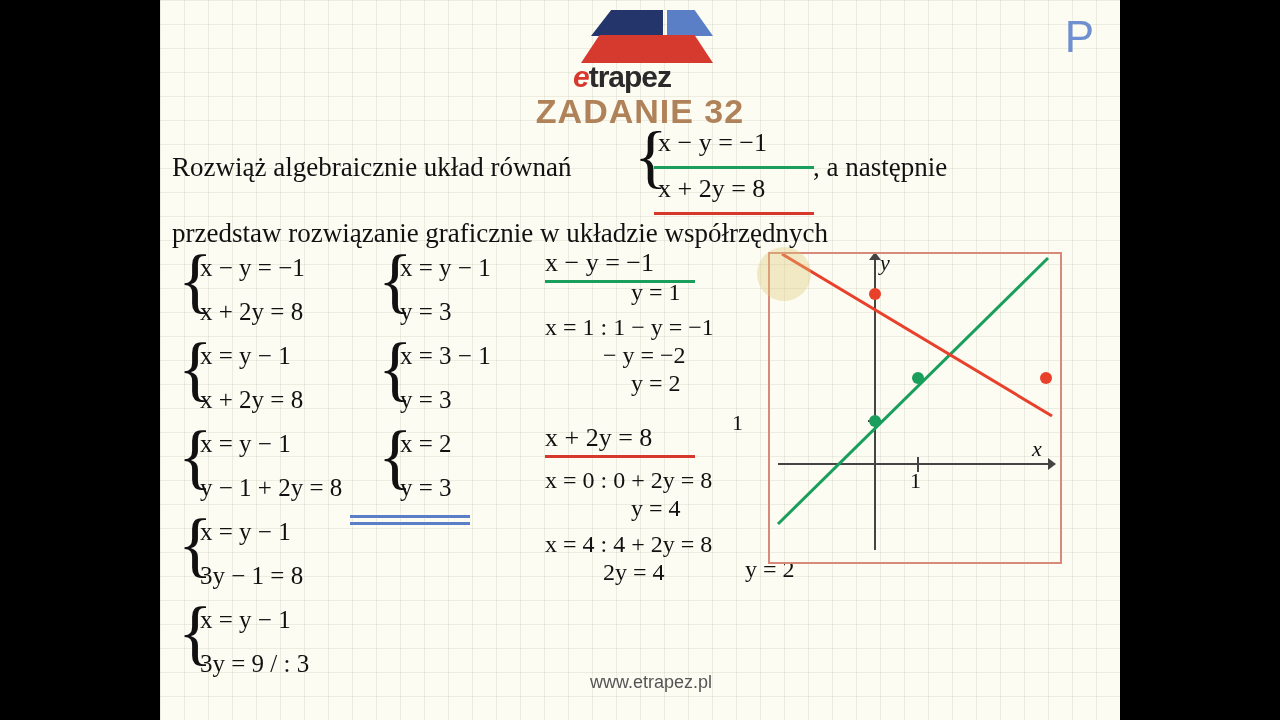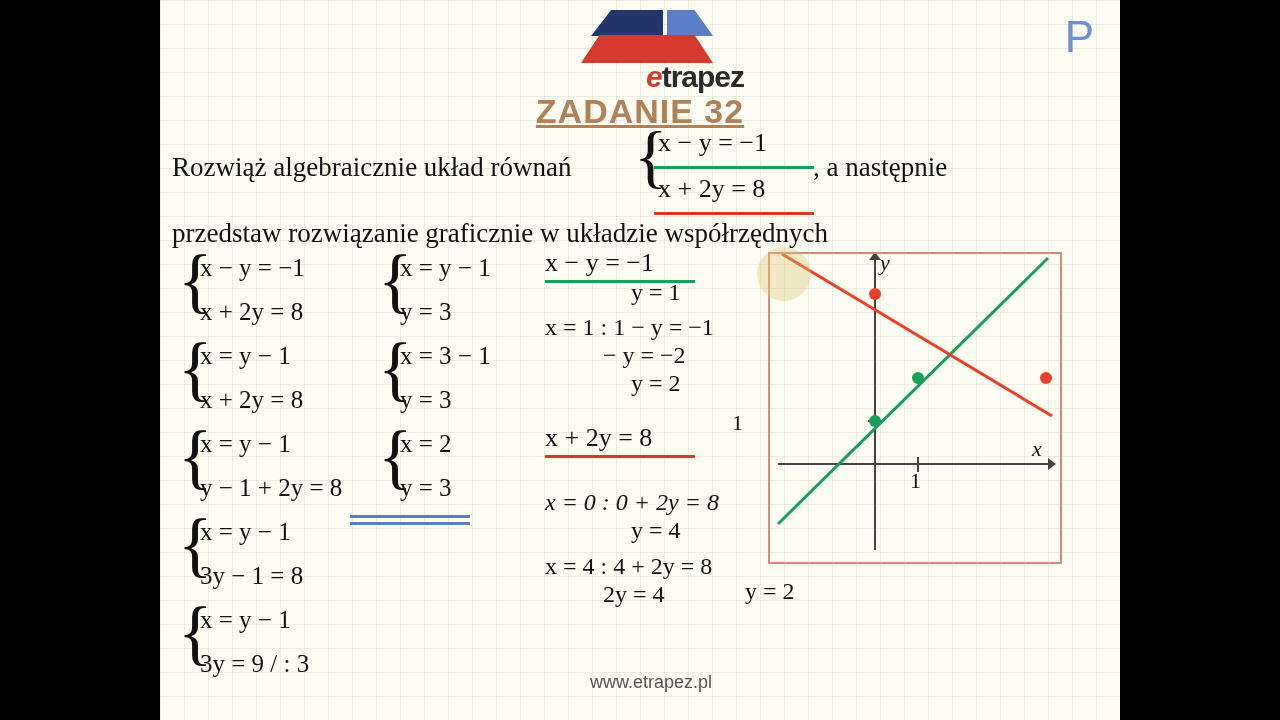--- a/index.html
+++ b/index.html
@@ -11,27 +11,27 @@
           linear-gradient(to right, rgba(150,160,130,.16) 1px, transparent 1px),
           linear-gradient(to bottom, rgba(150,160,130,.16) 1px, transparent 1px);
         background-size:24px 24px;}
   .logo{position:absolute;left:413px;top:8px;width:155px;height:80px;}
   .logo .roofL{position:absolute;left:18px;top:2px;width:72px;height:26px;
      background:#24356b;clip-path:polygon(28% 0,100% 0,100% 100%,0 100%);}
   .logo .roofR{position:absolute;left:94px;top:2px;width:46px;height:26px;
      background:#5b7fc7;clip-path:polygon(0 0,60% 0,100% 100%,0 100%);}
   .logo .body{position:absolute;left:8px;top:27px;width:132px;height:28px;
      background:#d63a2e;clip-path:polygon(14% 0,86% 0,100% 100%,0 100%);}
-  .logo .word{position:absolute;left:16px;top:52px;width:155px;text-align:right;
+  .logo .word{position:absolute;left:0;top:52px;width:155px;text-align:left;
      font-family:"Liberation Sans",sans-serif;font-weight:bold;font-size:30px;color:#2a2a2a;letter-spacing:-1px;}
   .logo .word .e{color:#d63a2e;font-style:italic;}
   .pmark{position:absolute;right:26px;top:12px;font-family:"Liberation Sans",sans-serif;
      font-size:44px;color:#6f8fd0;}
   .zadanie{position:absolute;left:0;top:92px;width:960px;text-align:center;
-     font-family:"Liberation Sans",sans-serif;font-size:34px;font-weight:bold;color:#b0825a;letter-spacing:1px;text-decoration:underline;}
+     font-family:"Liberation Sans",sans-serif;font-size:34px;font-weight:bold;color:#b0825a;letter-spacing:1px;}
   .t1{position:absolute;left:12px;top:152px;font-size:27px;color:#111;}
   .t2{position:absolute;left:12px;top:218px;font-size:27px;color:#111;}
   .t1b{position:absolute;left:653px;top:152px;font-size:27px;color:#111;}
   .eqtop{position:absolute;left:490px;top:128px;width:170px;font-size:26px;color:#111;}
   .eqtop .r1{position:absolute;left:8px;top:0;}
   .eqtop .r2{position:absolute;left:8px;top:46px;}
   .eqtop .ulg{position:absolute;left:4px;top:38px;width:160px;height:3px;background:#1a9e5c;}
   .eqtop .ulr{position:absolute;left:4px;top:84px;width:160px;height:3px;background:#d6392c;}
   .eqtop .brc{position:absolute;left:-16px;top:-6px;font-size:70px;line-height:1;color:#111;}
   .colA{position:absolute;left:18px;top:248px;font-size:25px;color:#111;}
@@ -145,21 +145,21 @@
       </div>
       <div class="ln ind2">y = 1</div>
       <div class="ln" style="margin-top:8px;">x = 1 :  1 − y = −1</div>
       <div class="ln ind">− y = −2</div>
       <div class="ln ind2">y = 2</div>
 
       <div class="hdr" style="margin-top:26px;">
         <span>x + 2y = 8</span>
         <span class="ul red-ul"></span>
       </div>
-      <div class="ln" style="margin-top:36px;font-style:italic;">x = 0 :   0 + 2y = 8</div>
+      <div class="ln" style="margin-top:14px;">x = 0 :   0 + 2y = 8</div>
       <div class="ln ind2">y = 4</div>
       <div class="ln" style="margin-top:9px;">x = 4 :  4 + 2y = 8</div>
       <div class="ln ind">2y = 4</div>
       <div class="ln ind2" style="padding-left:200px;margin-top:-30px;">y = 2</div>
     </div>
 
     <div class="graph">
       <svg width="286" height="304" viewBox="0 0 286 304">
 
         <line x1="8" y1="210" x2="278" y2="210" stroke="#444" stroke-width="2"></line>

